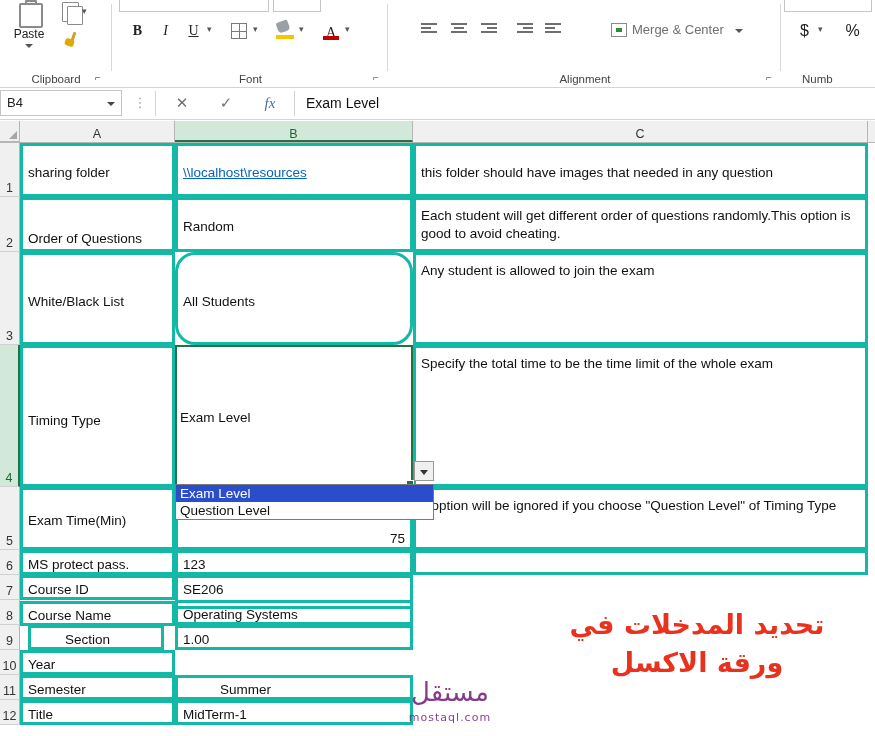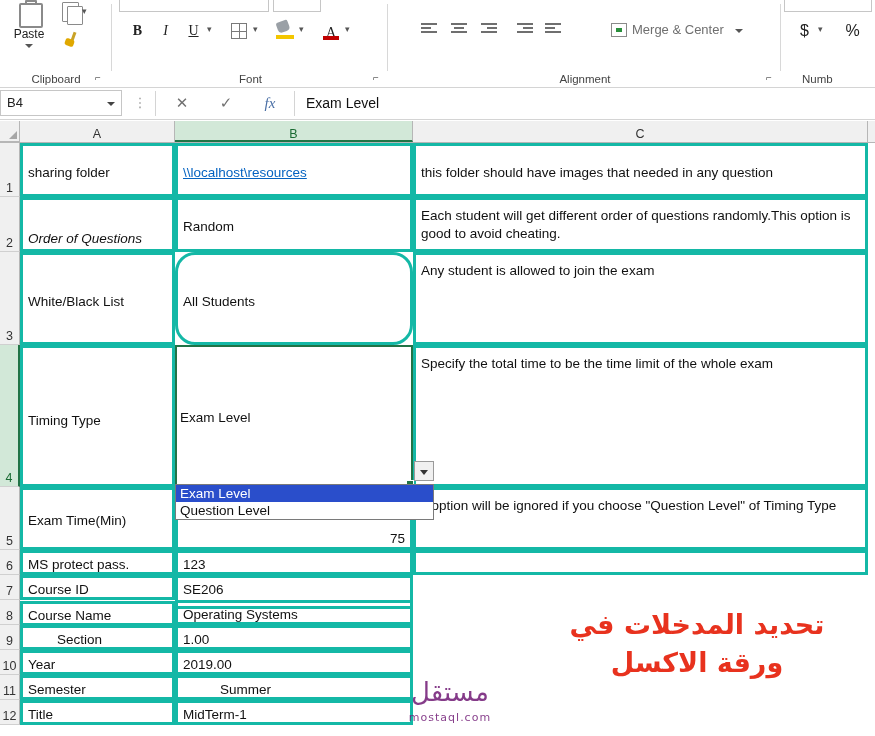--- a/index.html
+++ b/index.html
@@ -684,21 +684,21 @@
       <span>11</span>
     </div>
   <div class="rowhdr" style="top:579px;height:25px;">
       <span>12</span>
     </div>
 
   <div class="cell bordered" style="left:20px;top:22px;width:155px;height:54px;padding-top:18px;">sharing folder</div>
   <div class="cell bordered link" style="left:175px;top:22px;width:238px;height:54px;padding-top:18px;">\\localhost\resources</div>
   <div class="cell bordered" style="left:413px;top:22px;width:455px;height:54px;padding-top:18px;">this folder should have images that needed in any question</div>
 
-  <div class="cell bordered" style="left:20px;top:76px;width:155px;height:55px;padding-top:30px;font-style:italic;">Order of Questions</div>
+  <div class="cell bordered" style="left:20px;top:76px;width:155px;height:55px;padding-top:30px;">Order of Questions</div>
   <div class="cell bordered" style="left:175px;top:76px;width:238px;height:55px;padding-top:18px;">Random</div>
   <div class="cell bordered" style="left:413px;top:76px;width:455px;height:55px;padding-top:7px;">Each student will get different order of questions randomly.This option is good to avoid cheating.</div>
 
   <div class="cell bordered" style="left:20px;top:131px;width:155px;height:93px;padding-top:38px;">White/Black List</div>
   <div class="cell bordered" style="left:175px;top:131px;width:238px;height:93px;padding-top:38px;border-radius:20px;">All Students</div>
   <div class="cell bordered" style="left:413px;top:131px;width:455px;height:93px;padding-top:7px;">Any student is allowed to join the exam</div>
 
   <div class="cell bordered" style="left:20px;top:224px;width:155px;height:142px;padding-top:64px;">Timing Type</div>
   <div class="cell" style="left:175px;top:224px;width:238px;height:142px;padding-top:64px;">Exam Level</div>
   <div class="cell bordered" style="left:413px;top:224px;width:455px;height:142px;padding-top:7px;">Specify the total time to be the time limit of the whole exam</div>
@@ -719,25 +719,24 @@
   <div class="cell bordered" style="left:20px;top:429px;width:155px;height:25px;">MS protect pass.</div>
   <div class="cell bordered" style="left:175px;top:429px;width:238px;height:25px;">123</div>
   <div class="cell bordered" style="left:413px;top:429px;width:455px;height:25px;"></div>
 
   <div class="cell bordered" style="left:20px;top:454px;width:155px;height:25px;">Course ID</div>
   <div class="cell bordered" style="left:175px;top:454px;width:238px;height:34px;">SE206</div>
 
   <div class="cell bordered" style="left:20px;top:480px;width:155px;height:25px;">Course Name</div>
   <div class="cell bordered" style="left:175px;top:479px;width:238px;height:25px;">Operating Systems</div>
 
-  <div class="cell bordered" style="left:20px;top:504px;width:155px;height:25px;padding-left:34px;">Section</div>
+  <div class="cell bordered" style="left:28px;top:504px;width:136px;height:25px;padding-left:34px;">Section</div>
   <div class="cell bordered" style="left:175px;top:504px;width:238px;height:25px;">1.00</div>
 
   <div class="cell bordered" style="left:20px;top:529px;width:155px;height:25px;">Year</div>
-  <div class="cell bordered" style="left:175px;top:529px;width:238px;height:25px;">2019.00</div>
 
   <div class="cell bordered" style="left:20px;top:554px;width:155px;height:25px;">Semester</div>
   <div class="cell bordered" style="left:175px;top:554px;width:238px;height:25px;padding-left:42px;">Summer</div>
 
   <div class="cell bordered" style="left:20px;top:579px;width:155px;height:25px;">Title</div>
   <div class="cell bordered" style="left:175px;top:579px;width:238px;height:25px;">MidTerm-1</div>
 
   <div class="annotation" style="top:485px;">
     <div>تحديد المدخلات في</div>
     <div>ورقة الاكسل</div>

